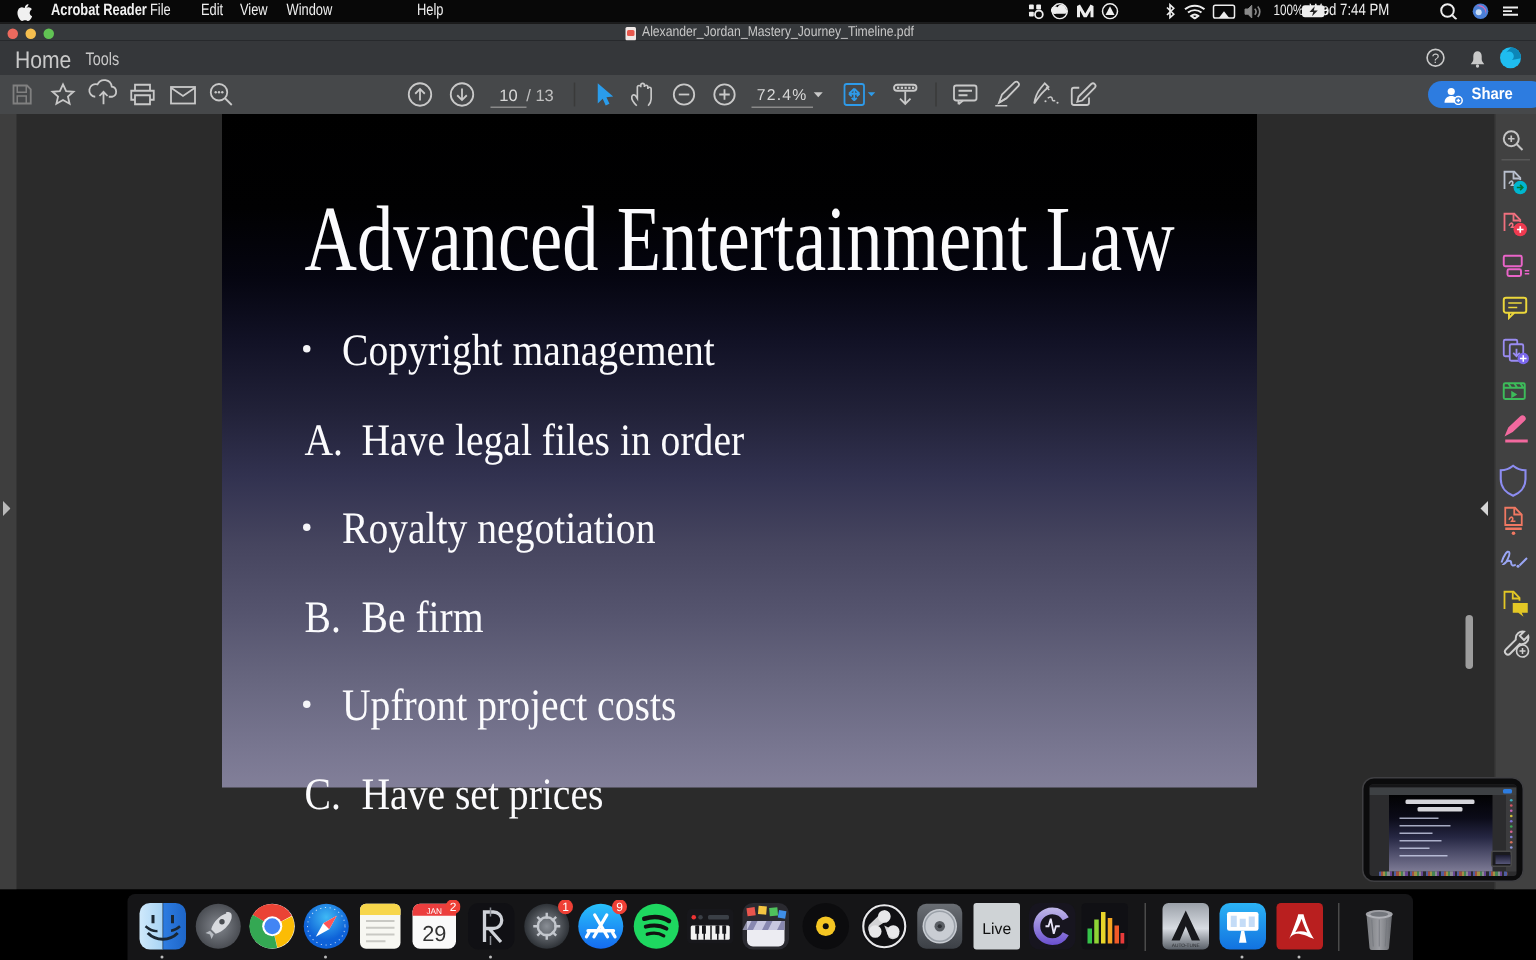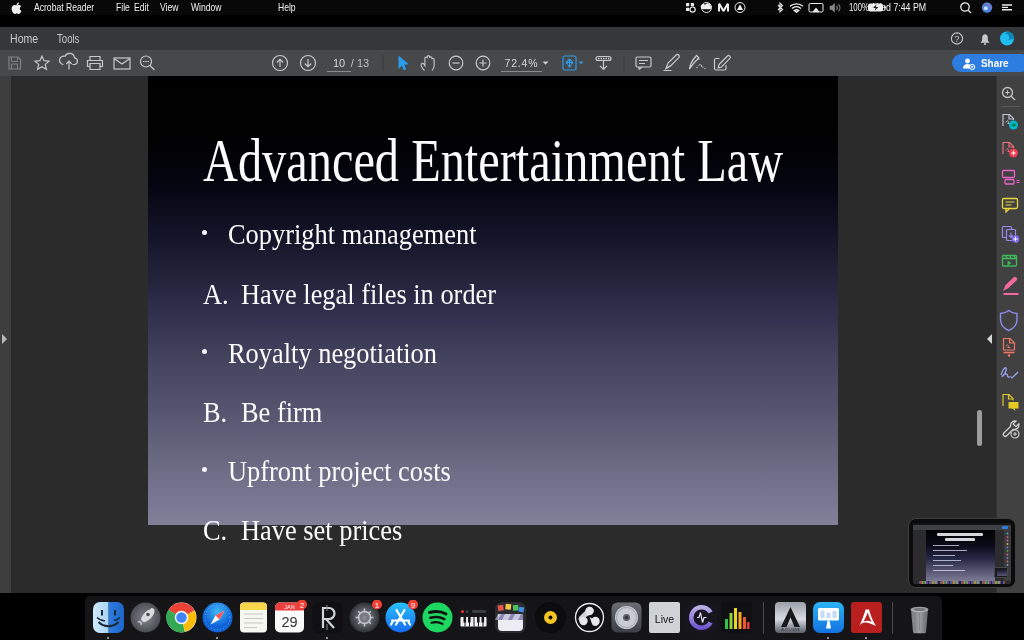--- a/index.html
+++ b/index.html
@@ -52,22 +52,22 @@
   #pip { position:absolute; left:908px; top:518px; width:108px; height:70px; background:#0b0b0c; border-radius:8px; border:1px solid #3f3f42; }
 </style>
 </head>
 <body>
 <div id="screen">
 
   <div id="menubar">
     <svg class="mi" style="left:11px; top:2px;" width="11" height="12" viewBox="0 0 11 12">
         <path fill="#f0f0f0" d="M6.4 2.2 c.5-.6.85-1.4.75-2.2 -.7.05-1.5.5-2 1.1 -.45.5-.8 1.3-.7 2.1 .75.05 1.5-.4 1.95-1 z M8.1 6.9 c0-1.3.6-2.3 1.6-2.95 -.6-.85-1.5-1.35-2.5-1.4 -1.05-.1-2.05.6-2.55.6 -.55 0-1.35-.6-2.25-.6 -1.15.05-2.2.65-2.8 1.7 -1.2 2.05-.3 5.1.85 6.75 .55.8 1.2 1.7 2.1 1.65 .85-.05 1.2-.55 2.2-.55 1 0 1.3.55 2.2.55 .9 0 1.5-.8 2.05-1.6 .65-.95.9-1.85.9-1.9 -.05 0-1.8-.7-1.8-2.25 z" transform="translate(1.5 .6) scale(.9)"></path>
       </svg>
-    <span class="mi" style="left:34px; font-weight:normal;"><span class="sx">Acrobat Reader</span></span>
-    <span class="mi" style="left:116px;"><span class="sx">File</span></span>
+    <span class="mi" style="left:34px; font-weight:bold;"><span class="sx">Acrobat Reader</span></span>
+    <span class="mi" style="left:100px;"><span class="sx">File</span></span>
     <span class="mi" style="left:134px;"><span class="sx">Edit</span></span>
     <span class="mi" style="left:160px;"><span class="sx">View</span></span>
     <span class="mi" style="left:191px;"><span class="sx">Window</span></span>
     <span class="mi" style="left:234px;padding-left:44px;"><span class="sx">Help</span></span>
     <span class="mi" style="left:849px; font-size:10px;text-align:right;"><span class="sx">100%</span></span>
     <span class="mi" style="left:873px;text-decoration:underline;"><span class="sx" style="transform:scaleX(0.8);">Wed 7:44 PM</span></span>
     <svg class="mi" style="left:684px; top:2px;" width="340" height="11" viewBox="0 0 340 11" fill="none" stroke="#ededed" stroke-width="1">
       <g fill="#ededed" stroke="none">
           <rect x="2" y="1" width="3.2" height="3.2" rx="0.6"></rect>
           <rect x="6.8" y="1" width="3.2" height="3.2" rx="0.6"></rect>
@@ -95,23 +95,32 @@
       <circle cx="303" cy="5.5" r="5.2" fill="#4a7fd6" stroke="none"></circle>
         <path d="M299.5 2.5 a4.5 4.5 0 0 1 7 5 a5 5 0 0 0 -7 -5" fill="#e667b0" stroke="none"></path>
         <circle cx="301.8" cy="6.2" r="2" fill="#c8ddf5" stroke="none"></circle>
       <g stroke="#ededed" stroke-width="1.4">
           <path d="M318 3 h10 M318 7.8 h10"></path>
           <path d="M318 5.4 h6" stroke-width="1.2"></path>
         </g>
     </svg>
   </div>
 
+  <div id="titlebar">
+    <div class="tl" style="left:5px;  background:#ec6a5e;"></div>
+    <div class="tl" style="left:17px; background:#f5bf4f;"></div>
+    <div class="tl" style="left:29px; background:#61c354;"></div>
+    <div style="position:absolute; left:417px; top:1.5px; width:7px; height:9px; background:#f0e8e6; border-radius:1px;">
+        <div style="position:absolute; left:1px; top:2px; width:5px; height:4.5px; background:#e8584d; border-radius:1px;"></div>
+      </div>
+    <div style="position:absolute; left:428px; top:0; height:12px; font-size:9.5px; color:#c7c7c7; line-height:12px;"><span class="sx" style="transform:scaleX(0.855);">Alexander_Jordan_Mastery_Journey_Timeline.pdf</span></div>
+  </div>
 
   <div id="tabbar">
-    <span style="position:absolute; left:10px; top:4.5px; font-size:12px;"><span class="sx" style="transform:scaleX(0.88);">Home</span></span>
+    <span style="position:absolute; left:10px; top:4.5px; font-size:16px;"><span class="sx" style="transform:scaleX(0.88);">Home</span></span>
     <span style="position:absolute; left:57px; top:4.5px; font-size:12px;"><span class="sx" style="transform:scaleX(0.8);">Tools</span></span>
     <svg style="position:absolute; left:948px; top:4px;" width="70" height="16" viewBox="0 0 70 16">
       <circle cx="9" cy="7.5" r="5.6" fill="none" stroke="#c9c9c9" stroke-width="1.1"></circle>
       <text x="9" y="10.8" font-size="9" fill="#c9c9c9" text-anchor="middle" font-family="Liberation Sans">?</text>
       <path d="M32.5 11.8 L41.5 11.8 L40.2 10 C39.9 9.5 39.8 9 39.8 8.4 L39.8 6.3 C39.8 4.5 38.5 3.2 37 3.2 C35.5 3.2 34.2 4.5 34.2 6.3 L34.2 8.4 C34.2 9 34.1 9.5 33.8 10 Z" fill="#c9c9c9"></path>
       <circle cx="37" cy="13" r="1.1" fill="#c9c9c9"></circle>
       <circle cx="59" cy="7.5" r="7" fill="#1fbdf0"></circle>
       <path d="M59.5 .5 A7 7 0 0 1 66 7.8 L60 9 A1 1 0 0 0 56 4 Z" fill="#0c86b8"></path>
     </svg>
   </div>

